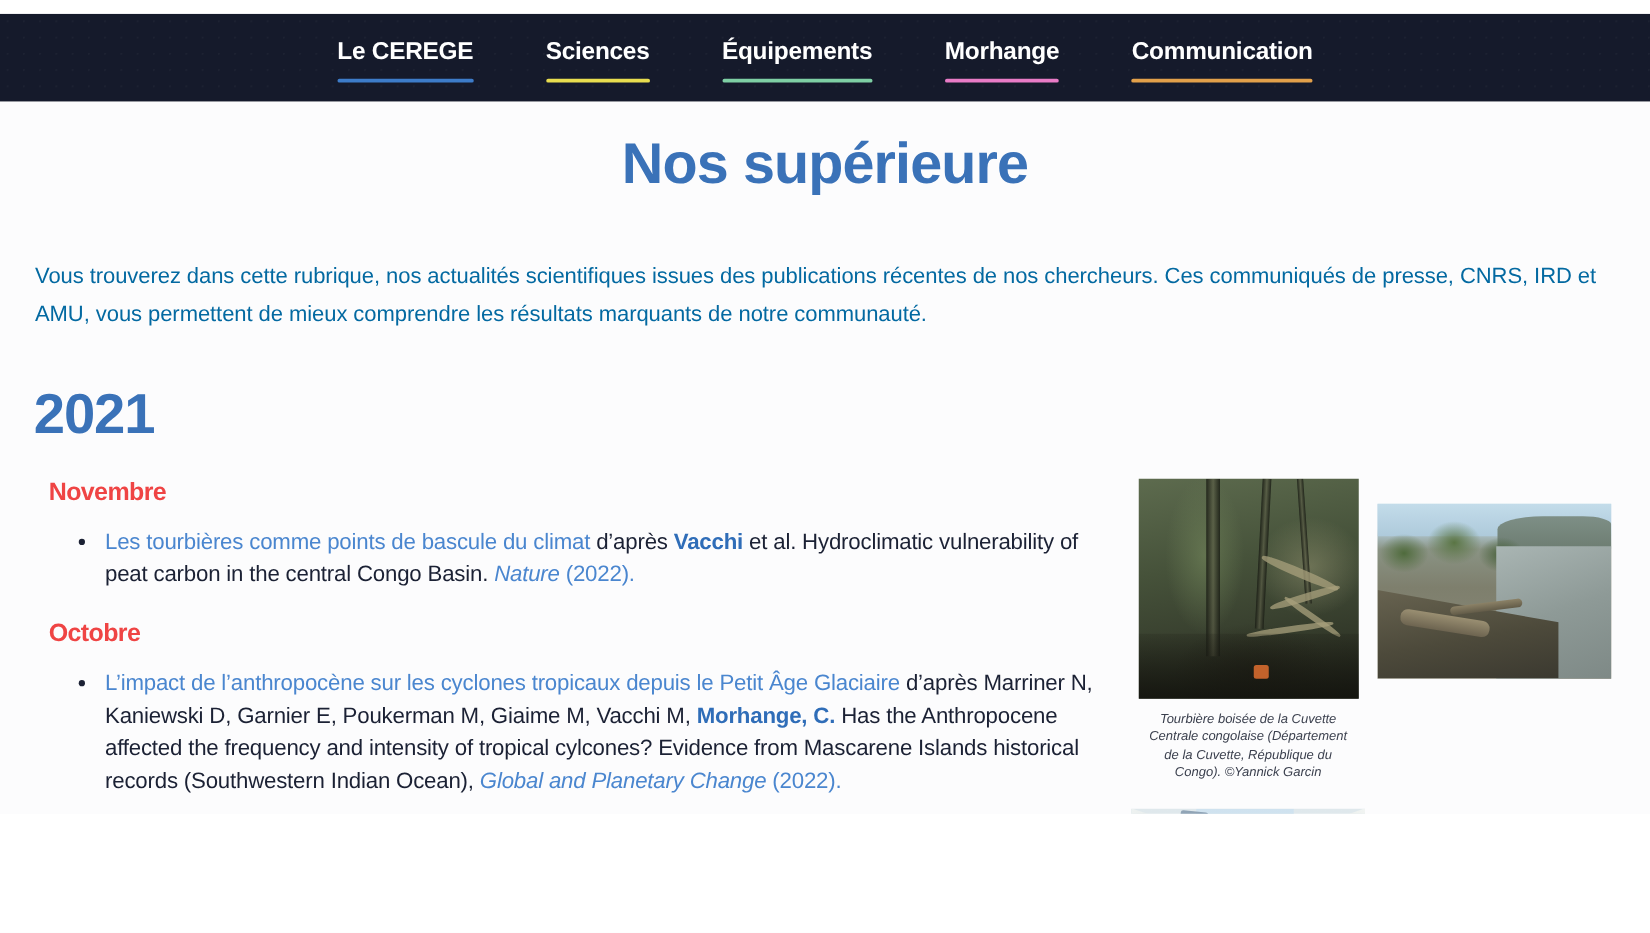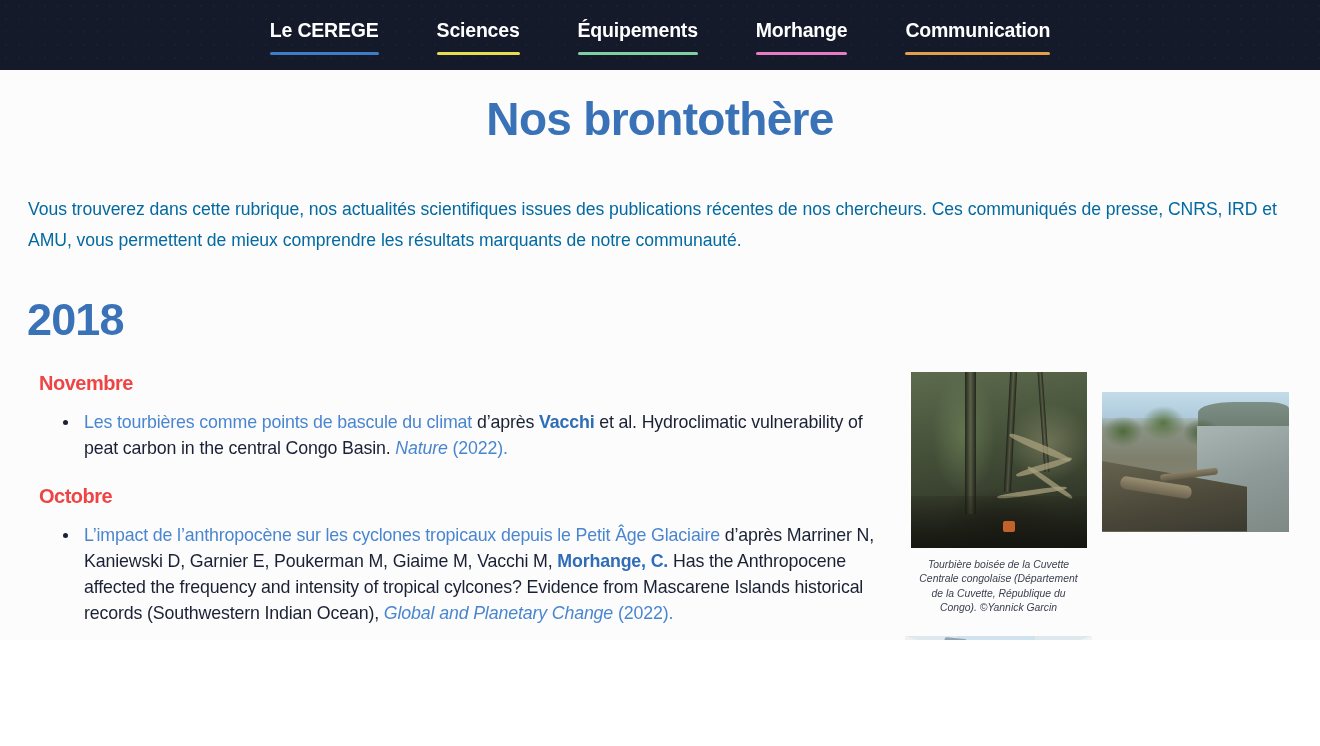--- a/index.html
+++ b/index.html
@@ -17,20 +17,21 @@
     color: #1b2134;
     -webkit-font-smoothing: antialiased;
   }
 
   .page {
     position: relative;
     width: 1320px;
     height: 640px;
     overflow: hidden;
     background: #fcfcfd;
+    margin-top: 11px;
   }
 
   
   .navbar {
     position: relative;
     height: 70px;
     width: 100%;
     background: #151a2b;
     background-image:
       radial-gradient(circle at 6px 6px, rgba(255,255,255,0.035) 0.6px, transparent 0.9px);
@@ -374,25 +375,25 @@
         <span class="nav-label">Morhange</span>
         <span class="nav-underline" id="u3" style="background: rgb(232, 123, 198);"></span>
       </li>
       <li class="nav-item">
         <span class="nav-label">Communication</span>
         <span class="nav-underline" id="u4" style="background: rgb(226, 160, 74);"></span>
       </li>
     </ul>
   </nav>
 
-  <h1 class="page-title" style="color: rgb(58, 114, 184);">Nos brontothère</h1>
+  <h1 class="page-title" style="color: rgb(58, 114, 184);">Nos supérieure</h1>
 
   <p class="intro">Vous trouverez dans cette rubrique, nos actualités scientifiques issues des publications récentes de nos chercheurs.  Ces communiqués de presse, CNRS, IRD et AMU, vous permettent de mieux comprendre  les résultats marquants de notre communauté.</p>
 
-  <h2 class="year-heading">2018</h2>
+  <h2 class="year-heading">2021</h2>
 
   <div class="content">
 
     <div class="col-left">
 
       <section class="month-block">
         <h3 class="month-heading">Novembre</h3>
         <ul class="entry-list">
           <li class="entry"><a class="lnk" href="#">Les tourbières comme points de bascule du climat</a><span> d’après </span><span class="author">Vacchi</span><span> et al. Hydroclimatic vulnerability of peat carbon in the central Congo Basin. </span><span class="journal">Nature</span><span class="year-ref"> (2022).</span></li>
         </ul>

